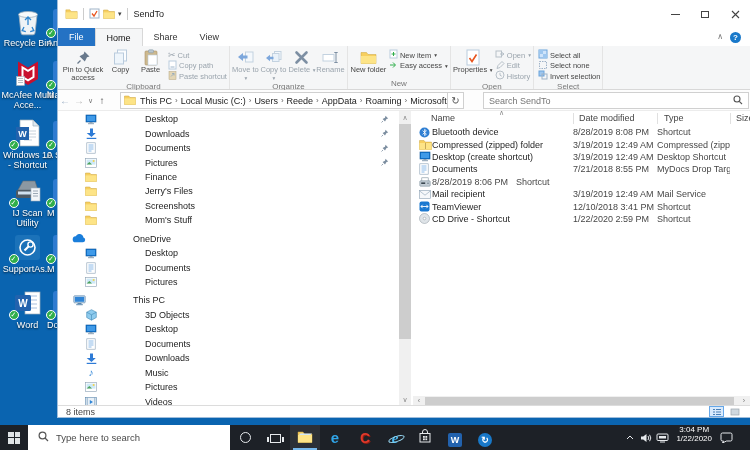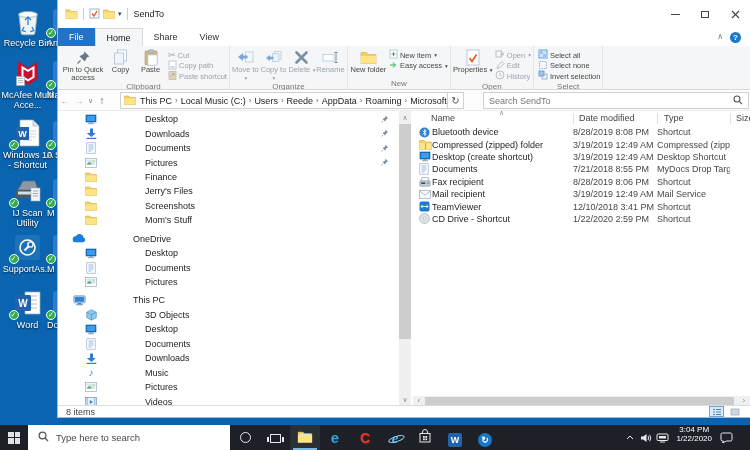--- a/index.html
+++ b/index.html
@@ -792,21 +792,20 @@
           </div>
           <div class="fl-row">
             <span class="fic">
               <svg width="12" height="10">
                 <rect x="2.8" y=".8" width="6.4" height="3.6" fill="#fff" stroke="#7e909c" stroke-width=".6"></rect>
                 <rect x=".8" y="3.8" width="10.4" height="5.4" rx=".8" fill="#c3ced6" stroke="#7e909c" stroke-width=".6"></rect>
                 <rect x="2.2" y="5.4" width="4" height="1.6" fill="#3a4750"></rect>
                 <circle cx="9" cy="6.2" r=".8" fill="#6b7b87"></circle>
               </svg>
             </span>
-            <span class="fn">Fax recipient</span>
             <span class="fd">8/28/2019 8:06 PM</span>
             <span class="ft">Shortcut</span>
           </div>
           <div class="fl-row">
             <span class="fic">
               <svg width="12" height="9">
                 <rect x=".6" y=".6" width="10.8" height="7.8" fill="#f6f8fa" stroke="#8aa0b4" stroke-width=".6"></rect>
                 <path d="M.6 .9 L6 5.2 11.4 .9" stroke="#8aa0b4" stroke-width=".6" fill="none"></path>
               </svg>
             </span>

